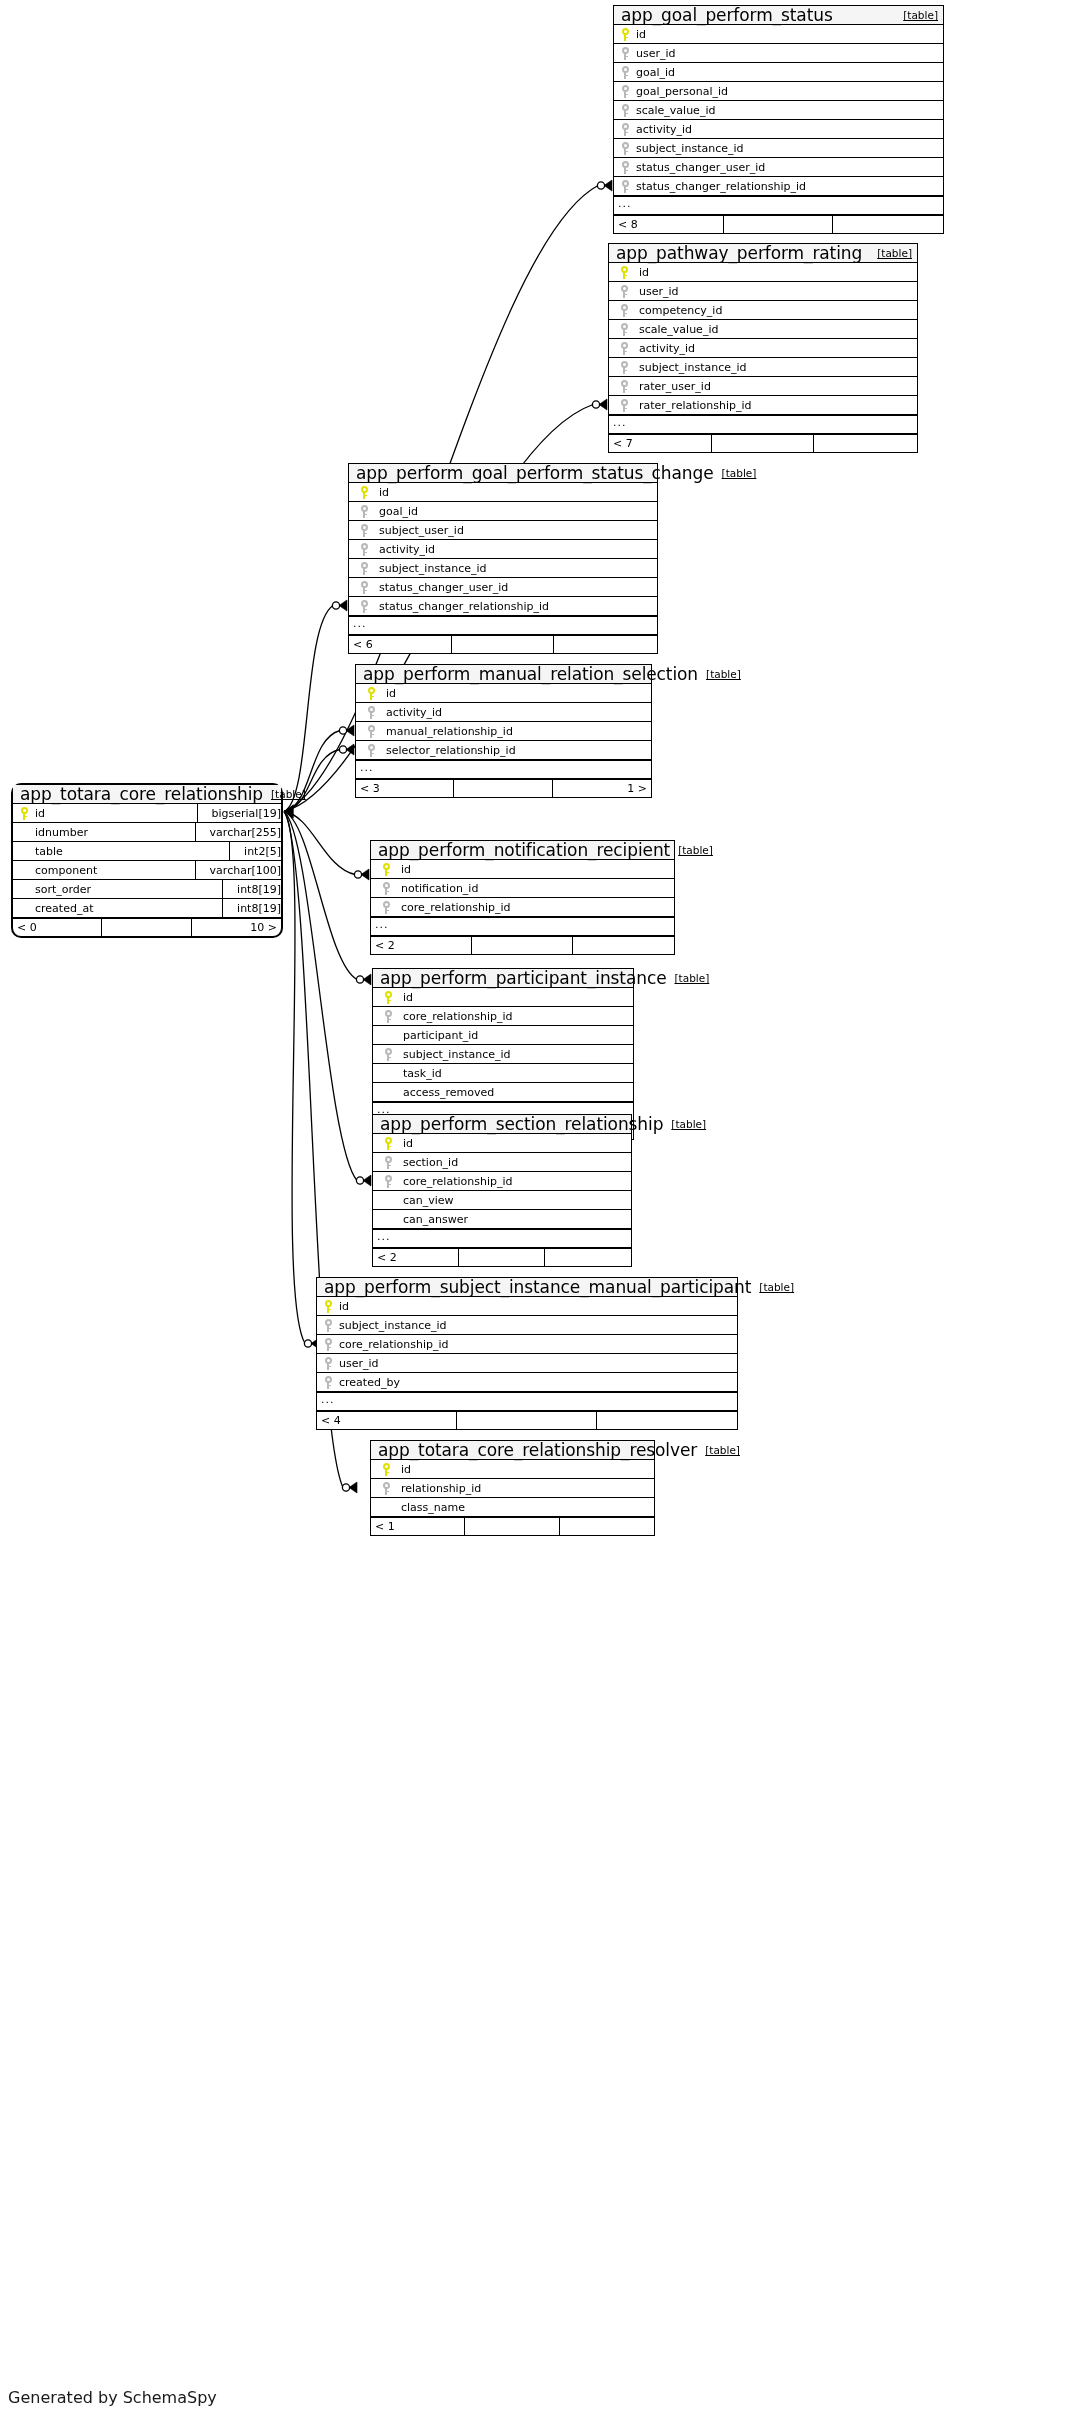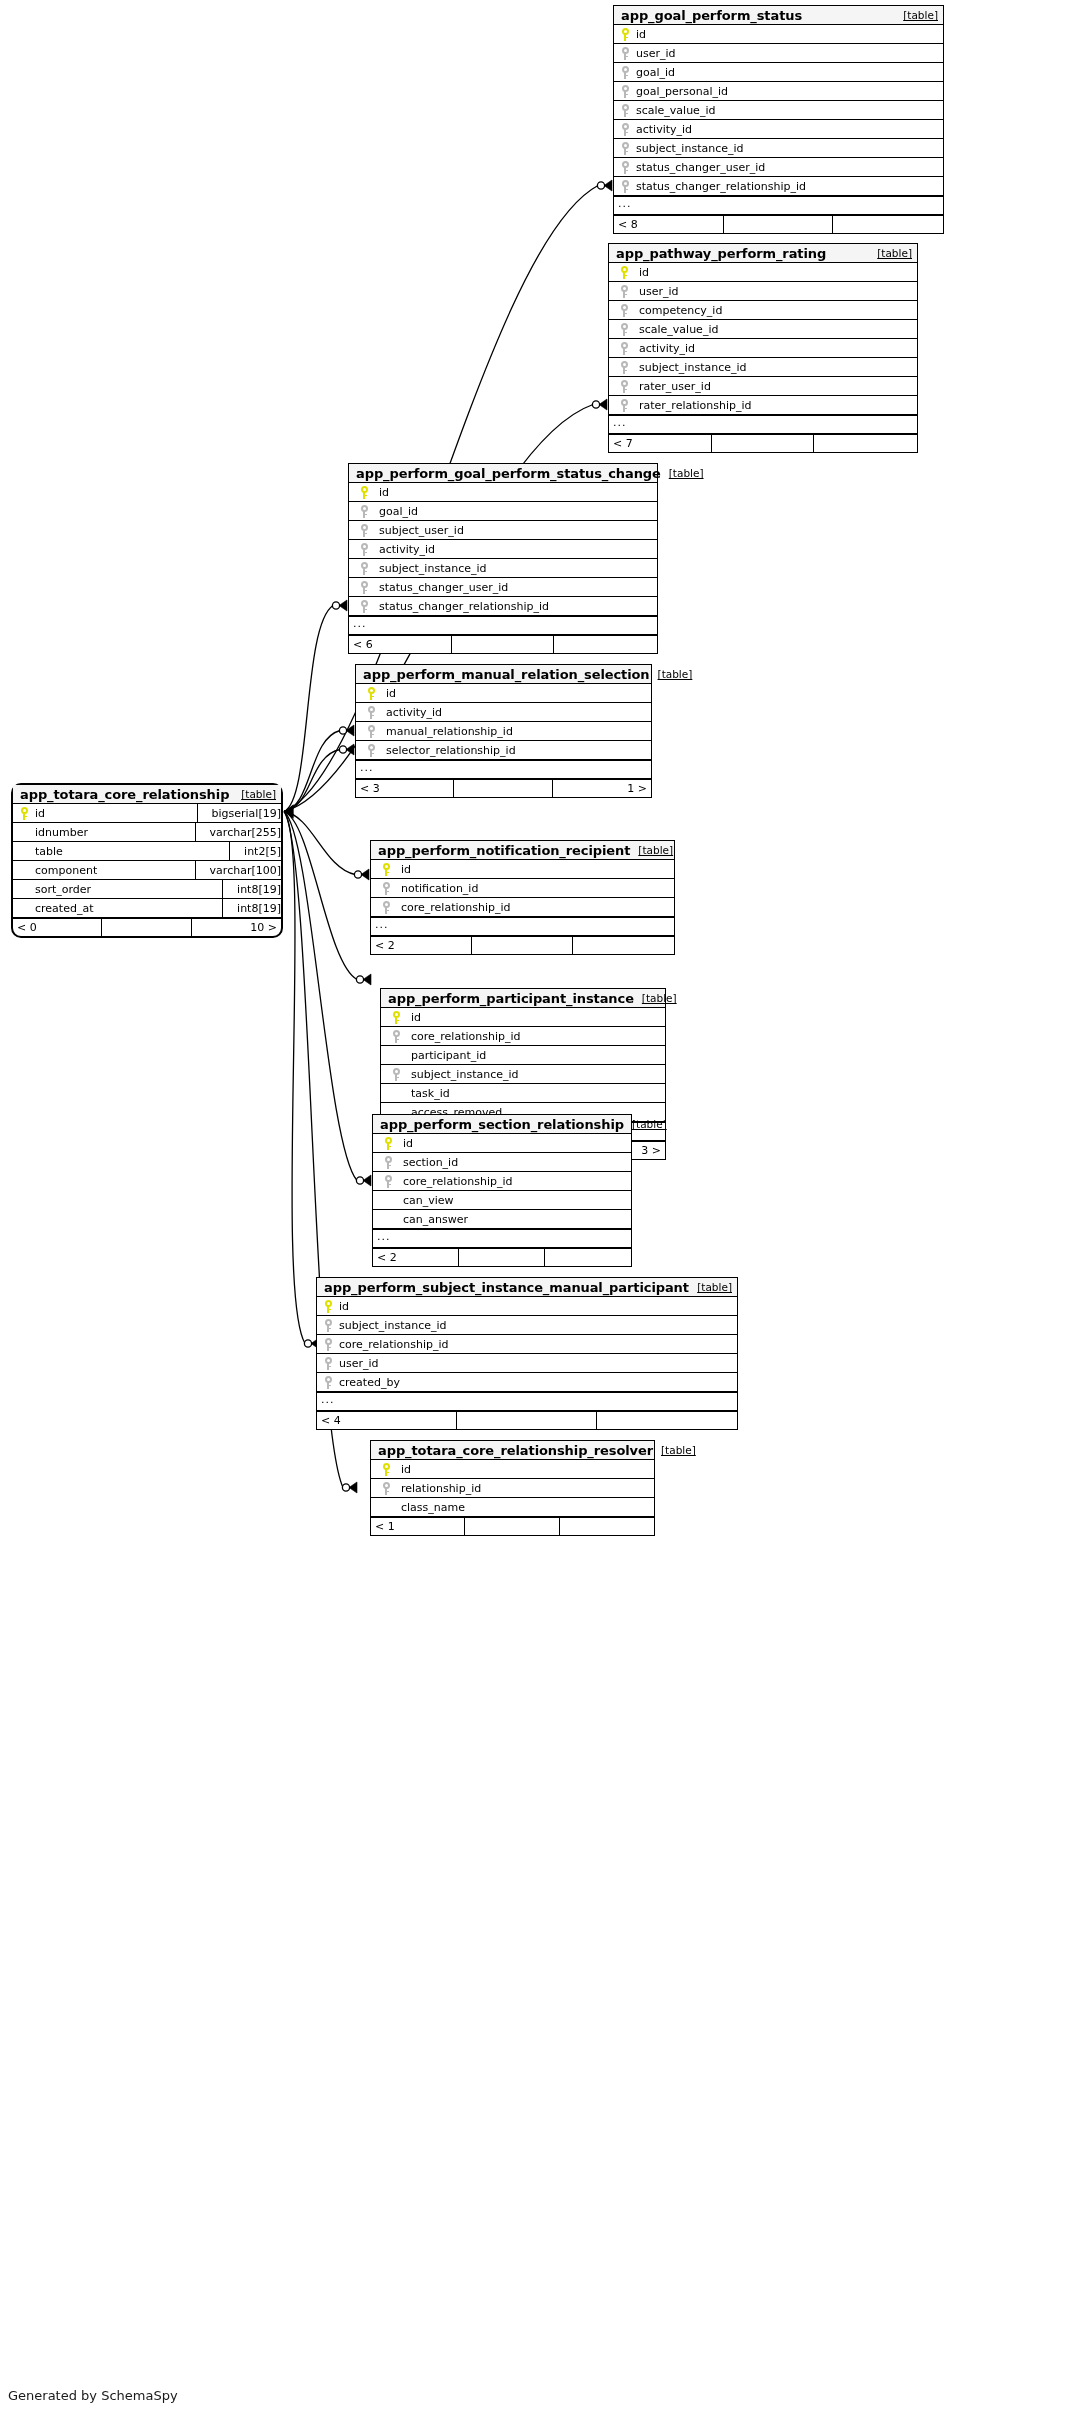--- a/index.html
+++ b/index.html
@@ -40,22 +40,22 @@
     display: flex;
     align-items: center;
     justify-content: space-between;
     background: #f5f5f5;
     border-bottom: 1px solid #000000;
     height: 19px;
     padding: 0 5px 0 7px;
     box-sizing: border-box;
   }
   .tbl-title .tname {
-    font-weight: bold;
-    font-size: 13px;
+    font-weight: normal;
+    font-size: 17px;
     color: #000000;
     letter-spacing: -0.1px;
     white-space: nowrap;
   }
   .tbl-title .ttag {
     font-size: 10.5px;
     color: #000000;
     white-space: nowrap;
     padding-left: 8px;
     text-decoration: underline;
@@ -155,21 +155,21 @@
     width: 4px; height: 1.5px;
     background: currentColor;
   }
   .key.pk { color: #e0e000; }
   .key.fk { color: #b8b8b8; }
   .key.none { visibility: hidden; }
   .footer-note {
     position: absolute;
     left: 8px;
     top: 2388px;
-    font-size: 13px;
+    font-size: 16px;
     color: #1a1a1a;
     z-index: 3;
   }
 </style>
 </head>
 <body>
 
 <div id="canvas">
 
   <svg id="edges" width="1072" height="2428" viewBox="0 0 1072 2428" xmlns="http://www.w3.org/2000/svg">
@@ -582,21 +582,21 @@
         </div>
         <div class="row ellipsis">
           <span class="dots">...</span>
         </div>
         <div class="footrow">
           <div class="fc">&lt; 2</div>
           <div class="fc"></div>
           <div class="fc right"></div>
         </div>
       </div>
-      <div class="tbl" style="left: 372px; top: 988px; width: 286px; margin-left: 8px;">
+      <div class="tbl" style="left: 372px; top: 968px; width: 262px;">
         <div class="tbl-title">
           <span class="tname">app_perform_participant_instance</span>
           <span class="ttag">[table]</span>
         </div>
         <div class="row indent">
           <span class="keycell">
             <span class="key pk">
               <span class="kh"></span>
               <span class="ks"></span>
               <span class="kb"></span>

